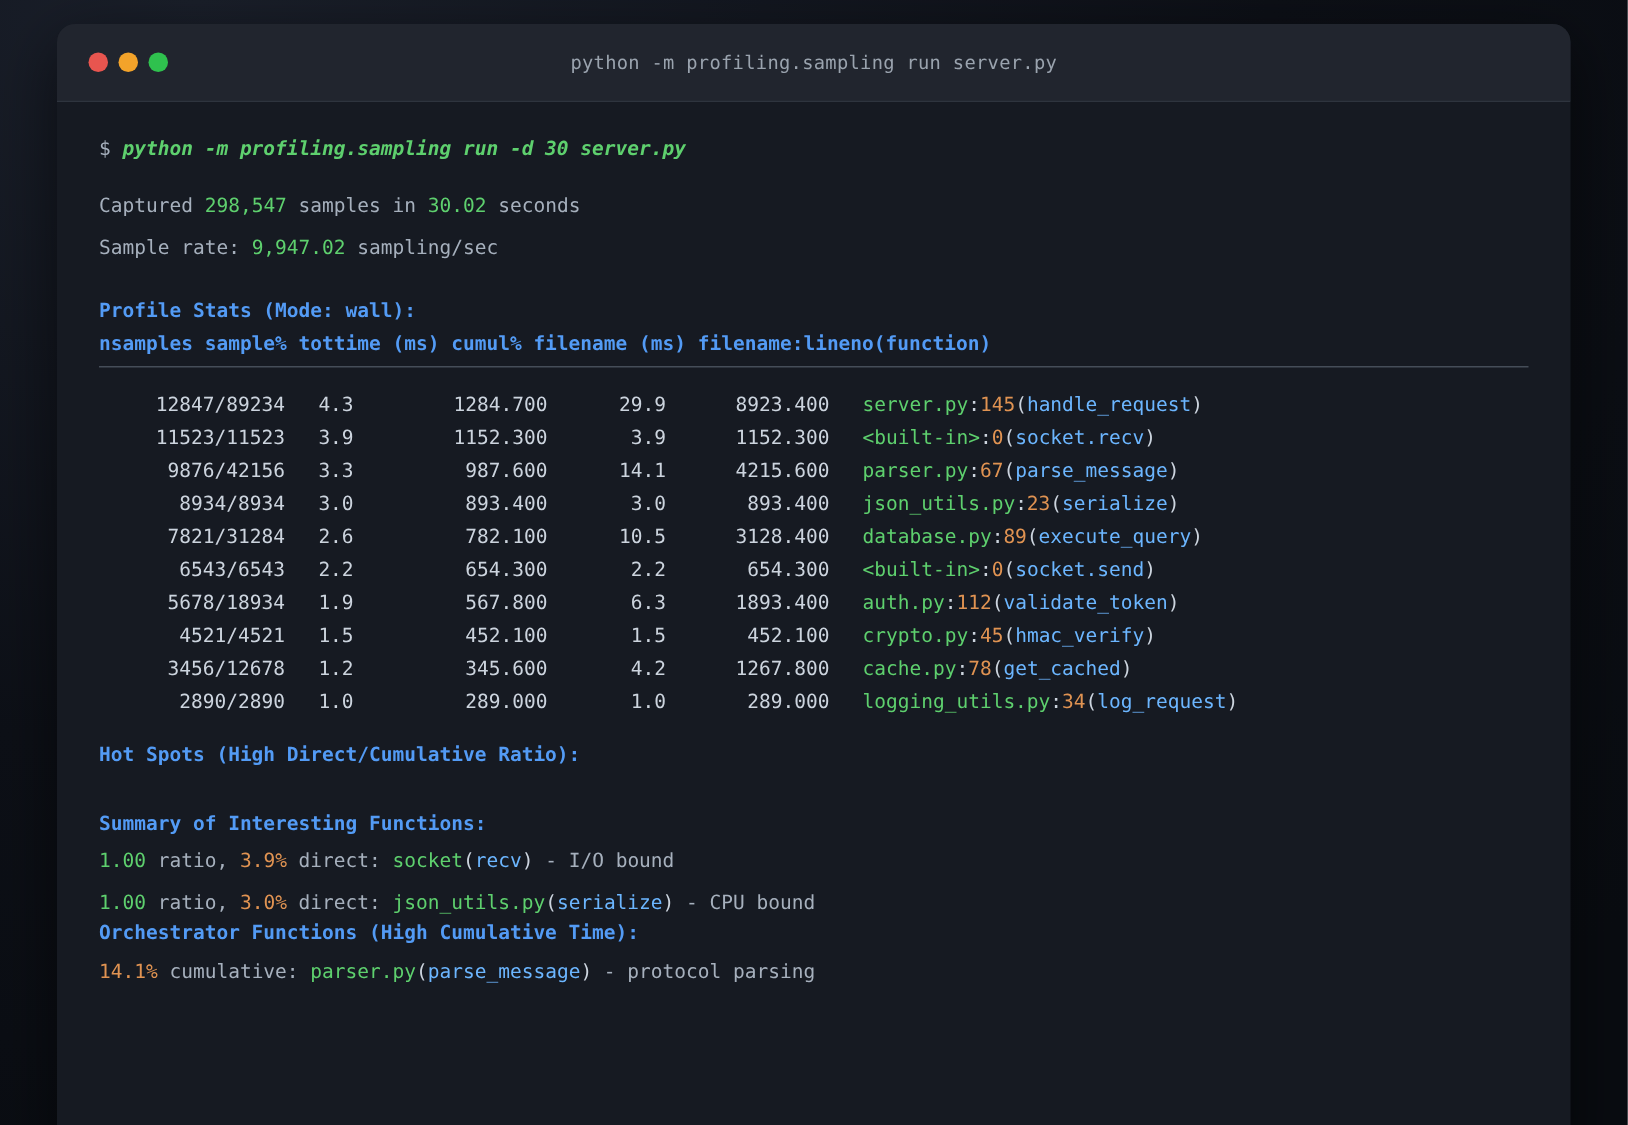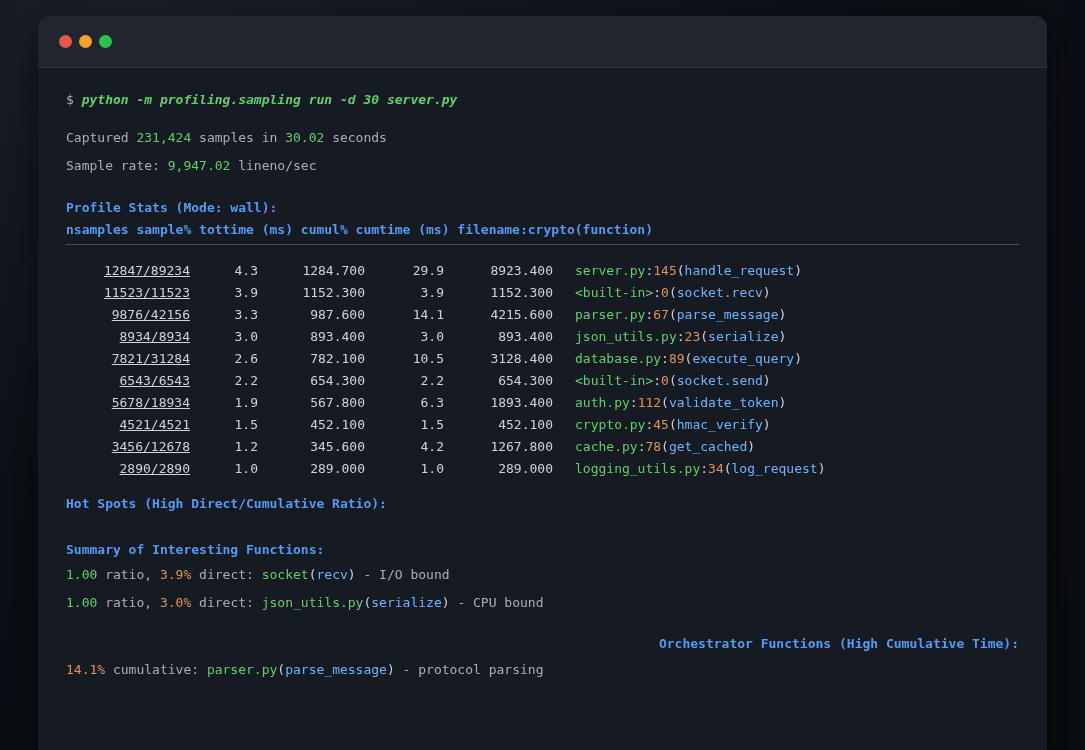--- a/index.html
+++ b/index.html
@@ -39,49 +39,50 @@
   .line{white-space:pre;line-height:20px;}
   .gray{color:var(--text-gray);}
   .bright{color:var(--text-bright);}
   .green{color:var(--green);}
   .blue{color:var(--blue-func);}
   .orange{color:var(--orange);}
   .heading{color:var(--blue-heading);font-weight:bold;}
   .bold{font-weight:bold;font-style:italic;}
   .mt18{margin-top:18px;} .mt8{margin-top:8px;} .mt22{margin-top:22px;}
   .mt2{margin-top:2px;} .mt26{margin-top:26px;} .mt14{margin-top:14px;}
-  .mt5{margin-top:5px;} .mt21{margin-top:21px;text-align:right;} .mt6{margin-top:6px;}
+  .mt5{margin-top:5px;} .mt21{} .mt6{margin-top:6px;}
   hr.stats-divider{border:0;border-top:1px solid var(--divider);margin:4px 0 15px 0;}
   .trow{line-height:22px;height:22px;white-space:nowrap;}
   .c{display:inline-block;text-align:right;}
-  .c1{width:124px;text-decoration:underline;} .c2{width:68px;} .c3{width:107px;} .c4{width:79px;} .c5{width:109px;}
+  .c1{width:124px;} .c2{width:68px;text-align:center;} .c3{width:107px;} .c4{width:79px;} .c5{width:109px;}
   .fn{margin-left:22px;}
 </style>
 </head>
 <body>
 
 <div class="window">
   <div class="titlebar">
     <div class="dots">
         <span class="dot red"></span>
         <span class="dot yellow"></span>
         <span class="dot green-dot"></span>
       </div>
+    <div class="title">python -m profiling.sampling run server.py</div>
   </div>
 
   <div class="content">
     <div class="line"><span class="gray">$ </span><span class="green bold">python -m profiling.sampling run -d 30 server.py</span></div>
 
-    <div class="line mt18"><span class="gray">Captured </span><span class="green">231,424</span><span class="gray"> samples in </span><span class="green">30.02</span><span class="gray"> seconds</span></div>
+    <div class="line mt18"><span class="gray">Captured </span><span class="green">298,547</span><span class="gray"> samples in </span><span class="green">30.02</span><span class="gray"> seconds</span></div>
 
-    <div class="line mt8"><span class="gray">Sample rate: </span><span class="green">9,947.02</span><span class="gray"> lineno/sec</span></div>
+    <div class="line mt8"><span class="gray">Sample rate: </span><span class="green">9,947.02</span><span class="gray"> sampling/sec</span></div>
 
 
     <div class="line mt22 heading">Profile Stats (Mode: wall):</div>
-    <div class="line mt2 heading">nsamples sample% tottime (ms) cumul% cumtime (ms) filename:crypto(function)</div>
+    <div class="line mt2 heading">nsamples sample% tottime (ms) cumul% filename (ms) filename:lineno(function)</div>
     <hr class="stats-divider">
 
     <div id="stat-rows">
         <div class="trow"><span class="c c1 bright">12847/89234</span><span class="c c2 bright">4.3</span><span class="c c3 bright">1284.700</span><span class="c c4 bright">29.9</span><span class="c c5 bright">8923.400</span><span class="fn"><span class="green">server.py</span><span class="bright">:</span><span class="orange">145</span><span class="bright">(</span><span class="blue">handle_request</span><span class="bright">)</span></span></div>
         <div class="trow"><span class="c c1 bright">11523/11523</span><span class="c c2 bright">3.9</span><span class="c c3 bright">1152.300</span><span class="c c4 bright">3.9</span><span class="c c5 bright">1152.300</span><span class="fn"><span class="green">&lt;built-in&gt;</span><span class="bright">:</span><span class="orange">0</span><span class="bright">(</span><span class="blue">socket.recv</span><span class="bright">)</span></span></div>
         <div class="trow"><span class="c c1 bright">9876/42156</span><span class="c c2 bright">3.3</span><span class="c c3 bright">987.600</span><span class="c c4 bright">14.1</span><span class="c c5 bright">4215.600</span><span class="fn"><span class="green">parser.py</span><span class="bright">:</span><span class="orange">67</span><span class="bright">(</span><span class="blue">parse_message</span><span class="bright">)</span></span></div>
         <div class="trow"><span class="c c1 bright">8934/8934</span><span class="c c2 bright">3.0</span><span class="c c3 bright">893.400</span><span class="c c4 bright">3.0</span><span class="c c5 bright">893.400</span><span class="fn"><span class="green">json_utils.py</span><span class="bright">:</span><span class="orange">23</span><span class="bright">(</span><span class="blue">serialize</span><span class="bright">)</span></span></div>
         <div class="trow"><span class="c c1 bright">7821/31284</span><span class="c c2 bright">2.6</span><span class="c c3 bright">782.100</span><span class="c c4 bright">10.5</span><span class="c c5 bright">3128.400</span><span class="fn"><span class="green">database.py</span><span class="bright">:</span><span class="orange">89</span><span class="bright">(</span><span class="blue">execute_query</span><span class="bright">)</span></span></div>
         <div class="trow"><span class="c c1 bright">6543/6543</span><span class="c c2 bright">2.2</span><span class="c c3 bright">654.300</span><span class="c c4 bright">2.2</span><span class="c c5 bright">654.300</span><span class="fn"><span class="green">&lt;built-in&gt;</span><span class="bright">:</span><span class="orange">0</span><span class="bright">(</span><span class="blue">socket.send</span><span class="bright">)</span></span></div>
         <div class="trow"><span class="c c1 bright">5678/18934</span><span class="c c2 bright">1.9</span><span class="c c3 bright">567.800</span><span class="c c4 bright">6.3</span><span class="c c5 bright">1893.400</span><span class="fn"><span class="green">auth.py</span><span class="bright">:</span><span class="orange">112</span><span class="bright">(</span><span class="blue">validate_token</span><span class="bright">)</span></span></div>

